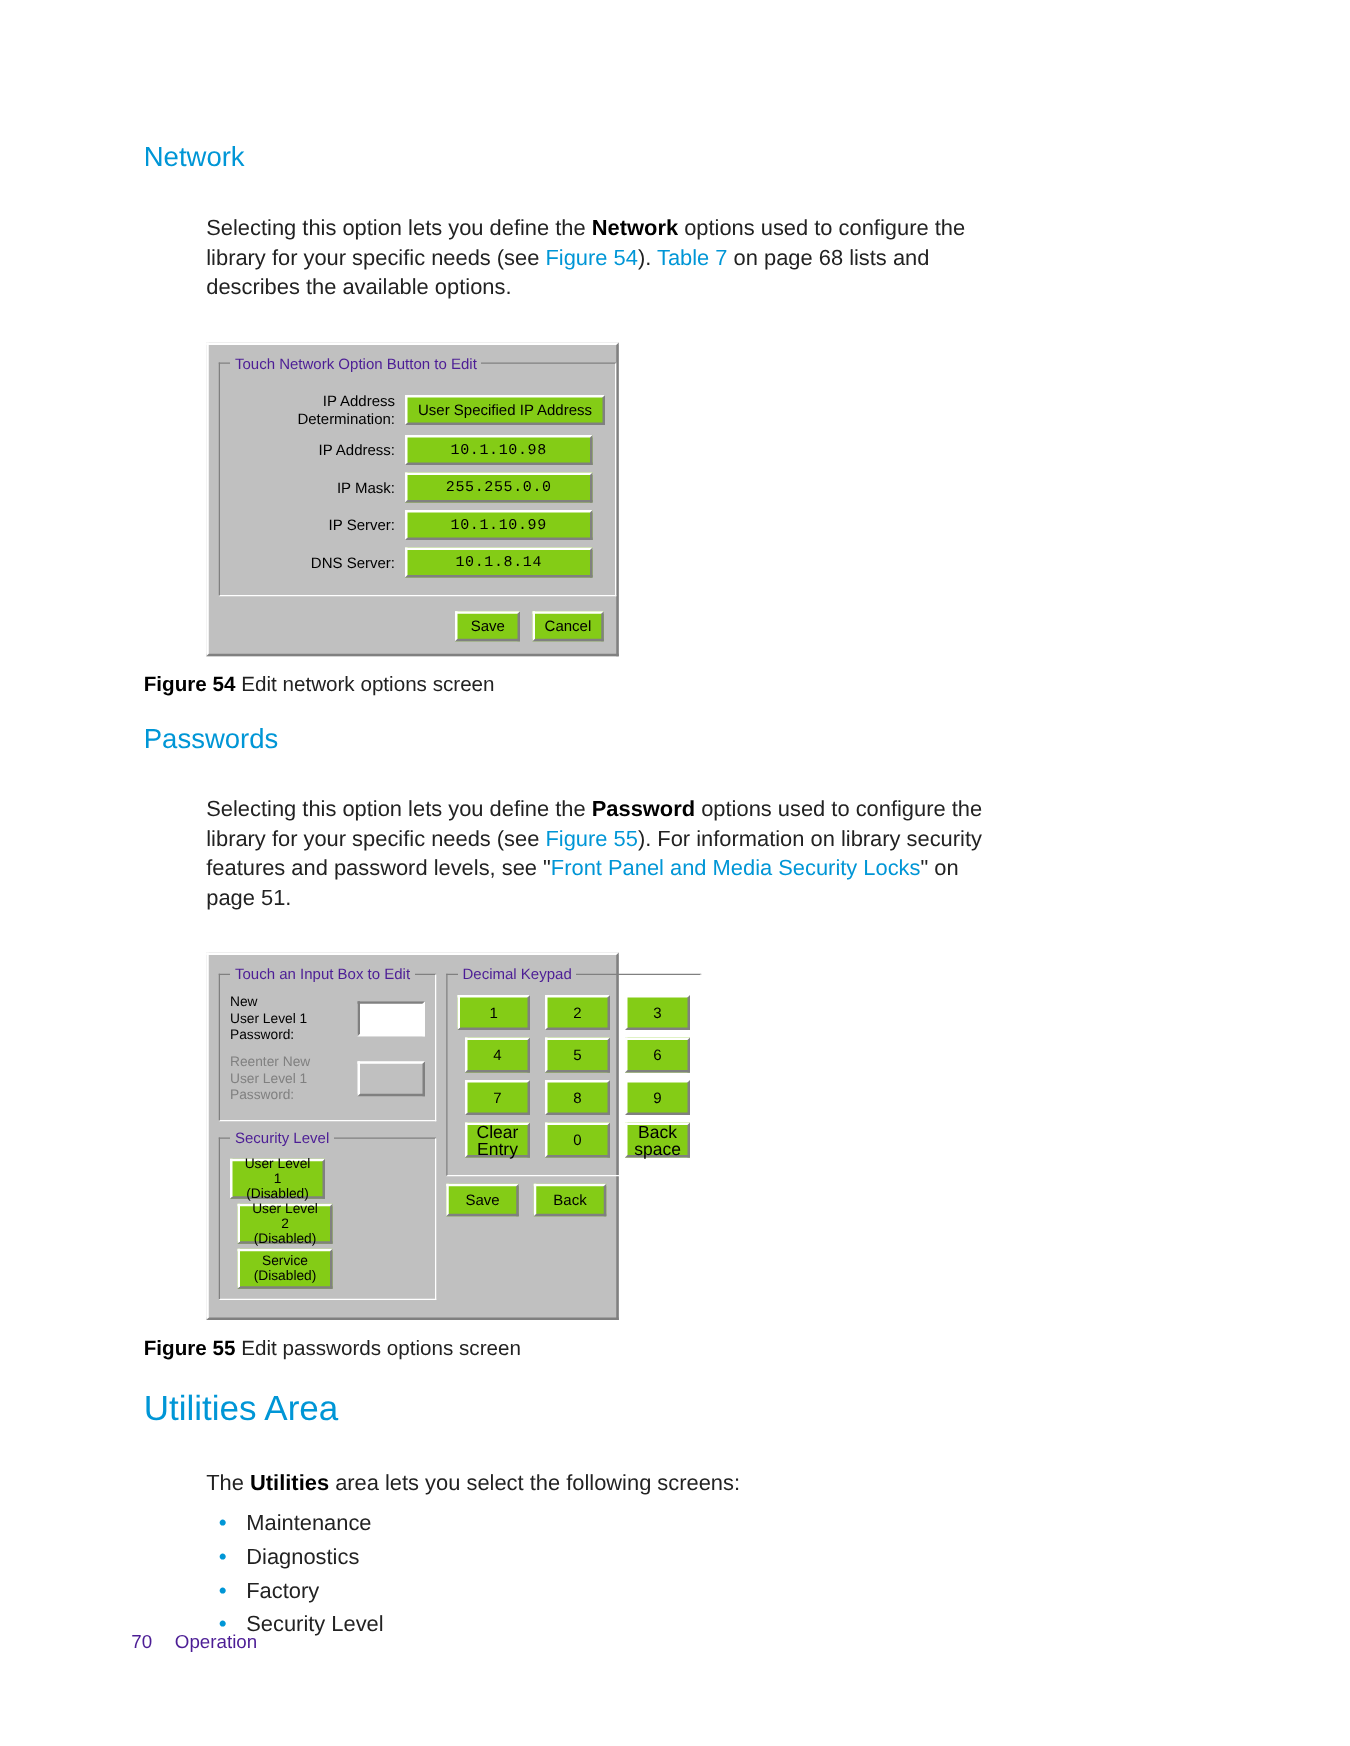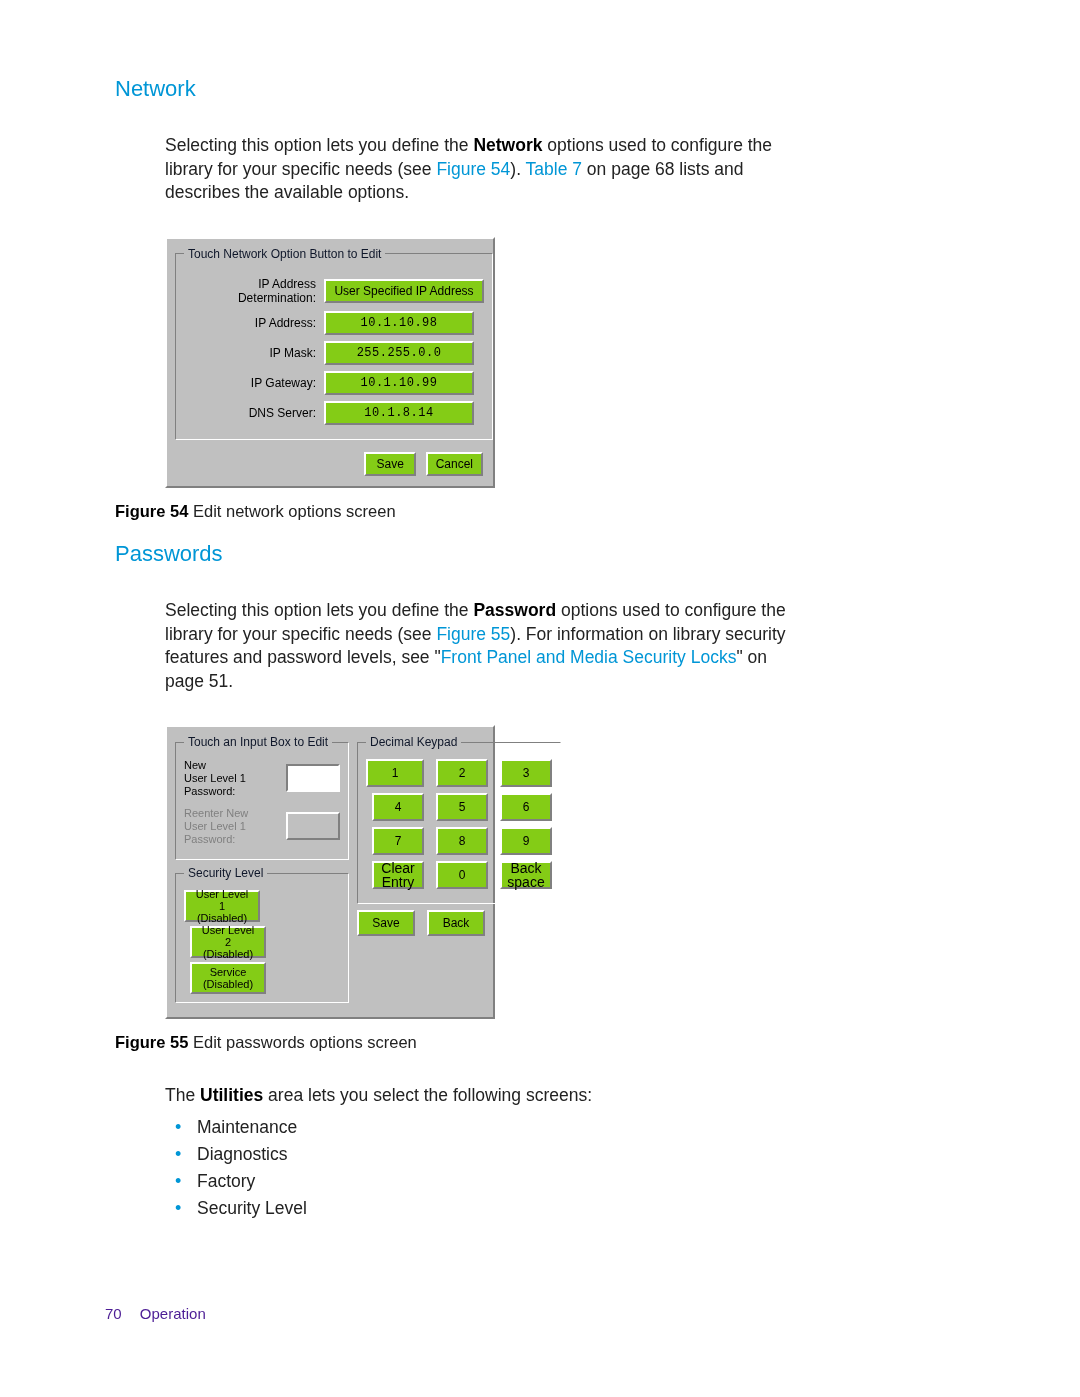--- a/index.html
+++ b/index.html
@@ -8,21 +8,21 @@
     background: #fff;
     font-family: "Segoe UI", "Helvetica Neue", Arial, sans-serif;
     font-weight: 300;
     color: #222;
   }
   .page {
     width: 920px;
     height: 1397px;
     position: relative;
     box-sizing: border-box;
-    padding: 76px 110px 0 115px;
+    padding: 113px 110px 0 115px;
   }
   h2.section {
     color: #0096d6;
     font-size: 22px;
     font-weight: 400;
     margin: 0 0 8px 0;
   }
   h1.section-big {
     color: #0096d6;
     font-size: 28px;
@@ -104,21 +104,21 @@
     border: 1px solid #808080;
     border-right-color: #fff;
     border-bottom-color: #fff;
     margin: 0 0 6px 0;
     padding: 10px 8px 8px 8px;
     position: relative;
   }
   fieldset.group > legend {
     padding: 0 4px;
     font-size: 12px;
-    color: #0f172a;
+    color: #4c1d95;
   }
   .net-row {
     display: flex;
     align-items: center;
     margin: 6px 0;
   }
   .net-row .lbl {
     width: 140px;
     text-align: right;
     padding-right: 8px;
@@ -243,21 +243,21 @@
       </div>
       <div class="net-row">
         <div class="lbl">IP Address:</div>
         <div class="field3d">10.1.10.98</div>
       </div>
       <div class="net-row">
         <div class="lbl">IP Mask:</div>
         <div class="field3d">255.255.0.0</div>
       </div>
       <div class="net-row">
-        <div class="lbl">IP Gateway:</div>
+        <div class="lbl">IP Server:</div>
         <div class="field3d">10.1.10.99</div>
       </div>
       <div class="net-row">
         <div class="lbl">DNS Server:</div>
         <div class="field3d">10.1.8.14</div>
       </div>
     </fieldset>
     <div class="btnrow">
       <span class="btn3d">Save</span>
       <span class="btn3d">Cancel</span>
@@ -330,20 +330,21 @@
         </div>
       </div>
     </div>
   </div>
 
   <p class="caption indent">
     <strong>Figure 55</strong>
     <span>Edit passwords options screen</span>
   </p>
 
+  <h1 class="section-big">Utilities Area</h1>
   <p class="body-text indent" style="margin-bottom:4px;">
     <span>The </span><strong class="bold">Utilities</strong><span> area lets you select the following screens:</span>
   </p>
   <ul class="bullets">
     <li>Maintenance</li>
     <li>Diagnostics</li>
     <li>Factory</li>
     <li>Security Level</li>
   </ul>
 

